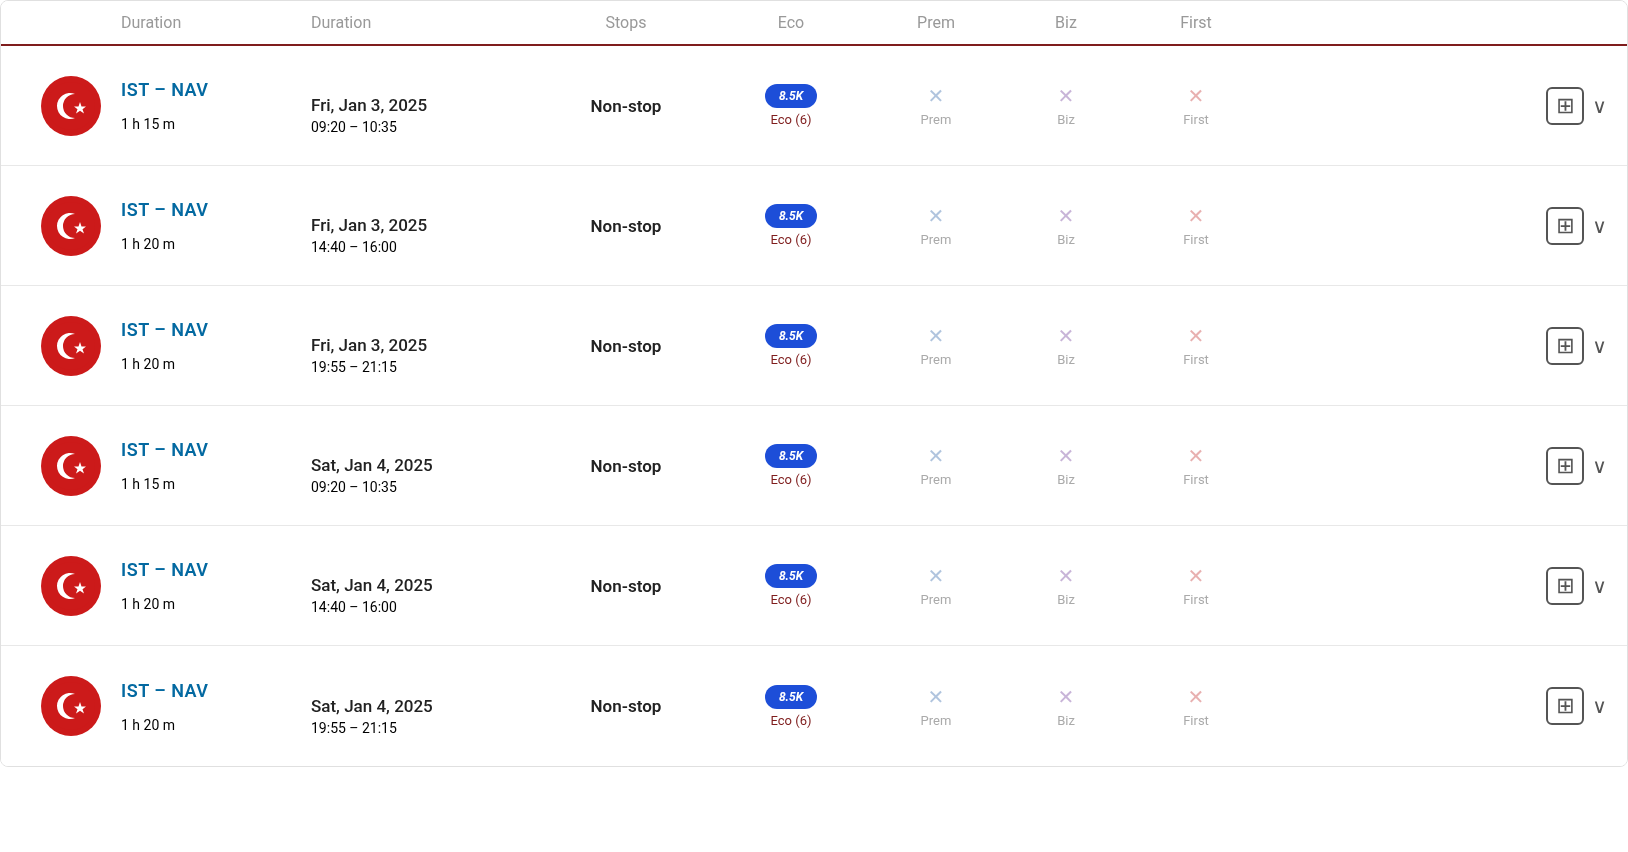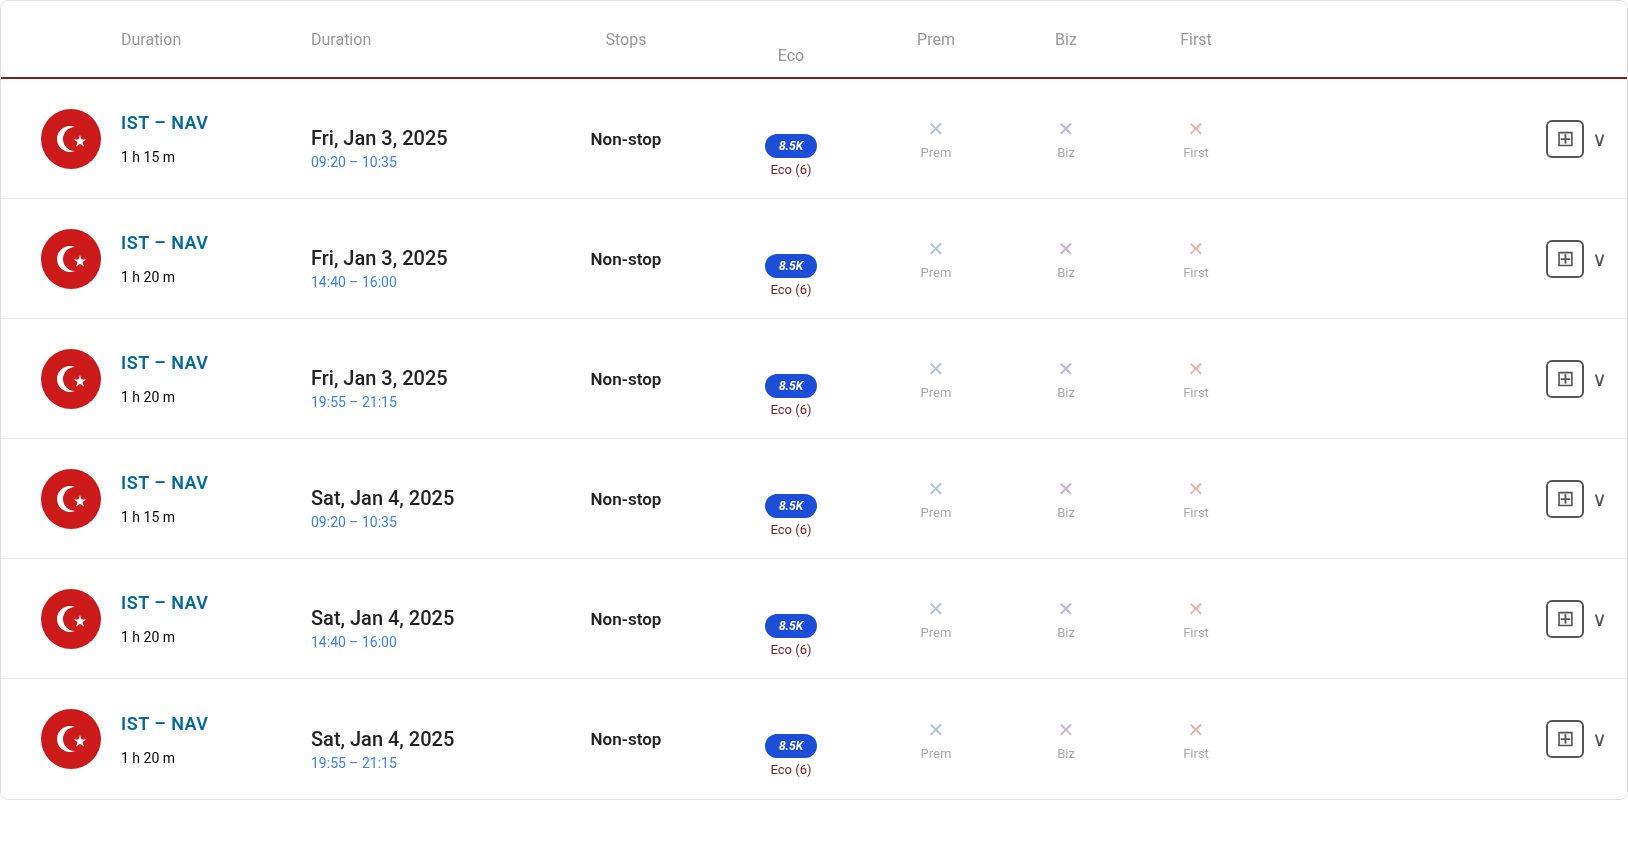--- a/index.html
+++ b/index.html
@@ -31,21 +31,21 @@
     }
     .flight-row:last-child {
       border-bottom: none;
     }
 
     
     .col-logo { width: 100px; display: flex; justify-content: center; align-items: center; flex-shrink: 0; }
     .col-duration { width: 190px; flex-shrink: 0; }
     .col-departure { width: 230px; flex-shrink: 0; }
     .col-stops { width: 170px; flex-shrink: 0; text-align: center; }
-    .col-eco { width: 160px; flex-shrink: 0; text-align: center; margin-top: 33px; }
+    .col-eco { width: 160px; flex-shrink: 0; text-align: center; }
     .col-prem { width: 130px; flex-shrink: 0; text-align: center; }
     .col-biz { width: 130px; flex-shrink: 0; text-align: center; }
     .col-first { width: 130px; flex-shrink: 0; text-align: center; }
     .col-actions { flex: 1; display: flex; justify-content: flex-end; align-items: center; gap: 8px; }
 
     .header-row .col-logo {  }
     .header-row .col-duration,
     .header-row .col-departure,
     .header-row .col-stops,
     .header-row .col-eco,
@@ -81,28 +81,28 @@
       letter-spacing: 0.5px;
     }
     .route-duration {
       font-size: 14px;
       color: #000000;
       margin-top: 16px;
     }
 
     
     .departure-date {
-      font-size: 20px;
+      font-size: 17px;
       font-weight: 500;
       color: #222;
       margin-top: 19px;
     }
     .departure-time {
       font-size: 14px;
-      color: #3b82f6;
+      color: #000000;
       margin-top: 4px;
     }
 
     
     .stops-label {
       font-size: 17px;
       font-weight: 600;
       color: #222;
       text-align: center;
     }

